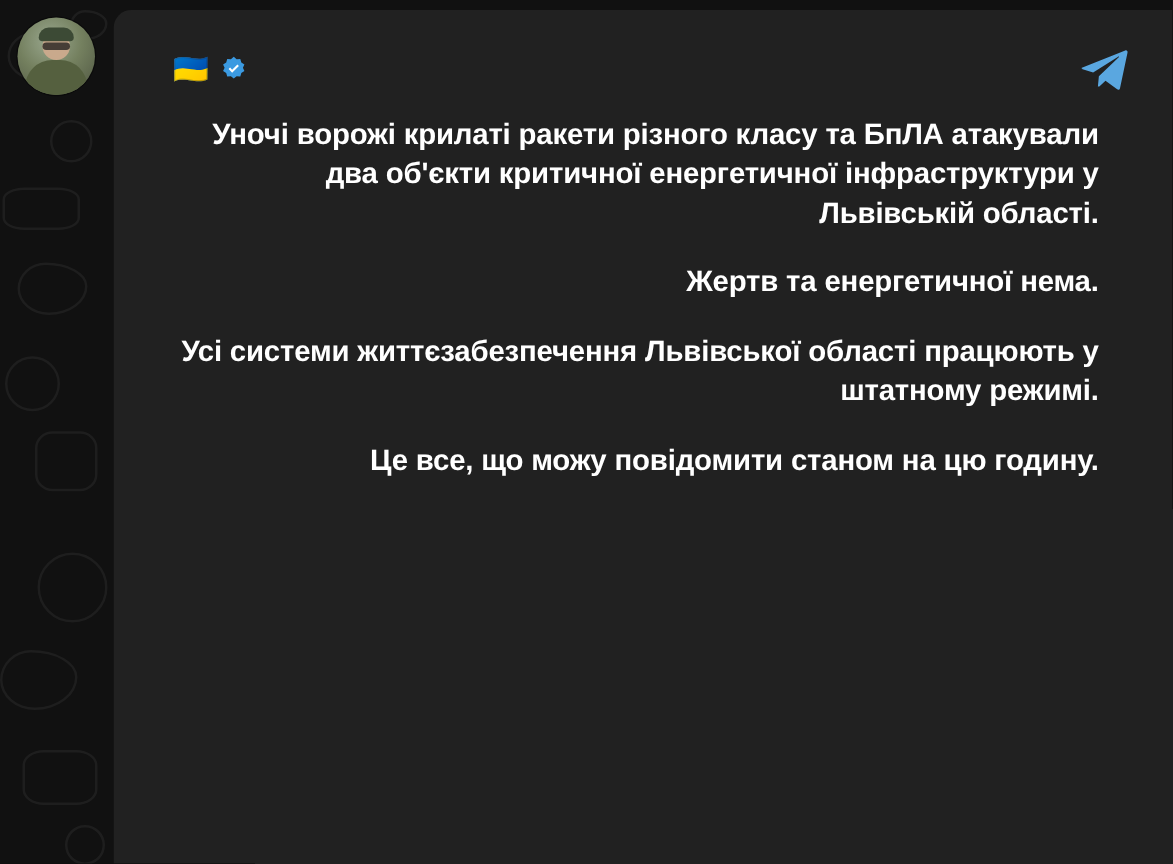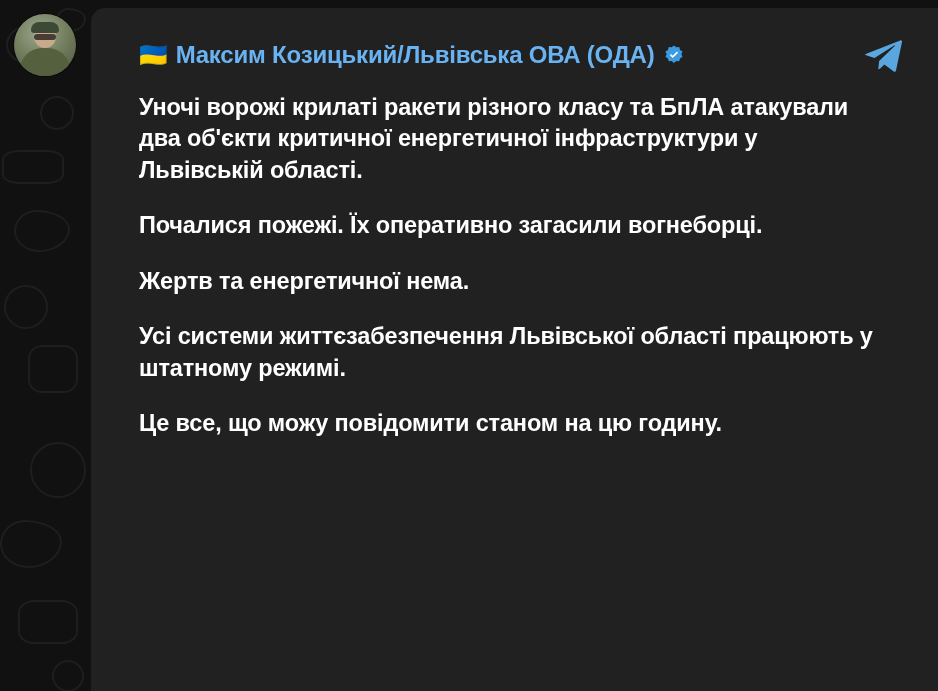--- a/index.html
+++ b/index.html
@@ -135,20 +135,21 @@
   }
 
   .para {
     color: #ffffff;
     font-size: 23.5px;
     font-weight: bold;
     line-height: 1.34;
     letter-spacing: -0.15px;
     margin: 0 0 24px 0;
     max-width: 740px;
+    text-align: right;
   }
   .para:last-child { margin-bottom: 1px; }
 </style>
 </head>
 <body>
 
 <div id="app">
 
   <div id="wallpaper">
     <div class="doodle" style="left:6px; top:26px; width:46px; height:34px;"></div>
@@ -168,36 +169,34 @@
     <div class="body"></div>
     <div class="head"></div>
     <div class="cap"></div>
     <div class="glasses"></div>
   </div>
 
   <div id="bubble">
 
     <div id="header-row">
       <span id="flag-icon">🇺🇦</span>
-      <span id="channel-name">Максим Козицький/Львівська ОВА (ОДА)</span>
       <span id="verified-badge">
         <svg viewBox="0 0 24 24" width="22" height="22" aria-hidden="true">
           <path fill="#3b9ae1" d="M12 1.6l2.5 2 3.2-.2.9 3.1 2.7 1.7-1.3 2.9 1.3 2.9-2.7 1.7-.9 3.1-3.2-.2-2.5 2-2.5-2-3.2.2-.9-3.1L2.7 14l1.3-2.9L2.7 8.2l2.7-1.7.9-3.1 3.2.2z"></path>
           <path fill="#ffffff" d="M10.6 15.4l-3.1-3.1 1.3-1.3 1.8 1.8 4.6-4.6 1.3 1.3z"></path>
         </svg>
       </span>
       <span id="telegram-icon">
         <svg viewBox="0 0 42 42" width="42" height="42" aria-hidden="true">
           <path fill="#5aa7e0" d="M3 20.3L38.2 6.4c1.1-.4 2.1.4 1.8 1.7l-6 28.4c-.3 1.2-1.3 1.5-2.3.9l-9.3-6.9-4.5 4.3c-.5.5-1 .6-1.6.3l.8-8.1L33 11.8c.5-.5-.1-.7-.8-.3L12.5 23.9 4.1 21.3c-1.2-.4-1.3-1 .1-1z"></path>
         </svg>
       </span>
     </div>
 
     <div id="body">
       <p class="para">Уночі ворожі крилаті ракети різного класу та БпЛА атакували два об'єкти критичної енергетичної інфраструктури у Львівській області.</p>
-      <p class="para">Почалися пожежі. Їх оперативно загасили вогнеборці.</p>
       <p class="para">Жертв та енергетичної нема.</p>
       <p class="para">Усі системи життєзабезпечення Львівської області працюють у штатному режимі.</p>
       <p class="para">Це все, що можу повідомити станом на цю годину.</p>
     </div>
 
   </div>
 </div>
 
 </body></html>

